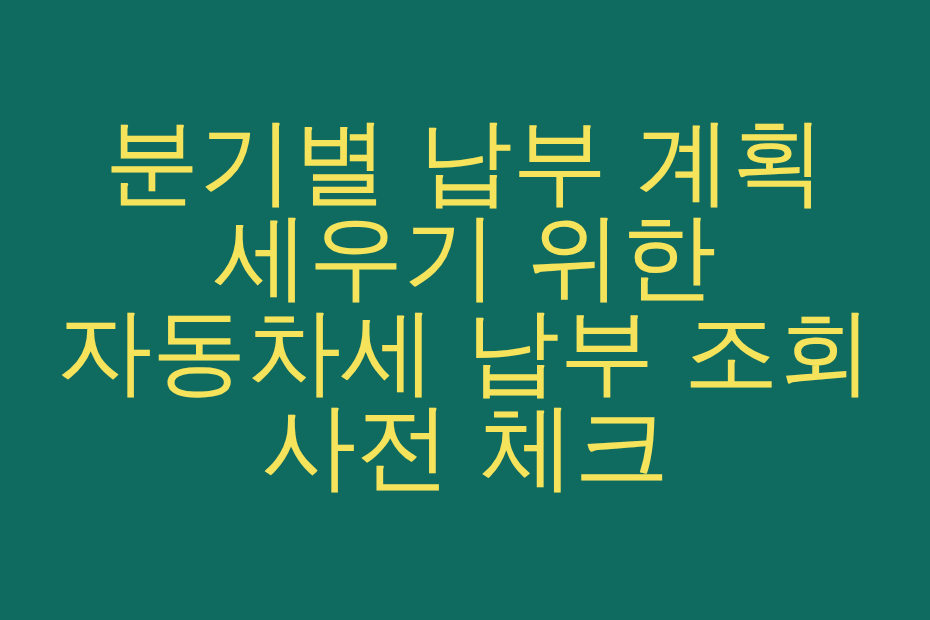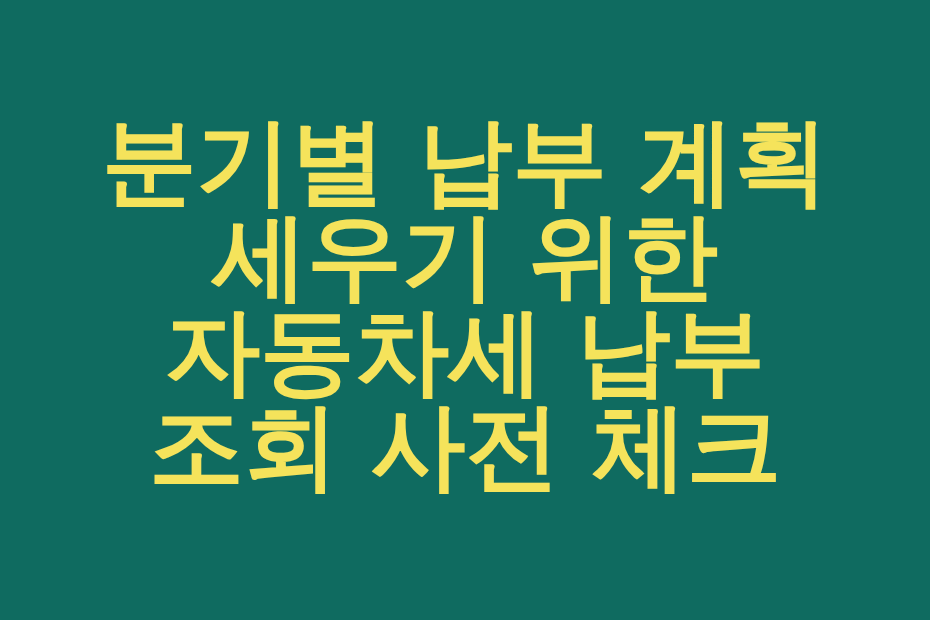--- a/index.html
+++ b/index.html
@@ -27,21 +27,21 @@
     overflow: hidden;
   }
 
   #title-block {
     width: 820px;
     margin: 8px;
     padding: 0;
     text-align: center;
     color: #F5E35B;
     font-family: "DejaVu Sans", "Liberation Sans", sans-serif;
-    font-weight: 700;
+    font-weight: 400;
     font-size: 95px;
     line-height: 95px;
     letter-spacing: -0.5px;
     word-break: keep-all;
     overflow-wrap: break-word;
     transform: translateY(-6px);
     text-rendering: optimizeLegibility;
   }
 </style>
 </head>

